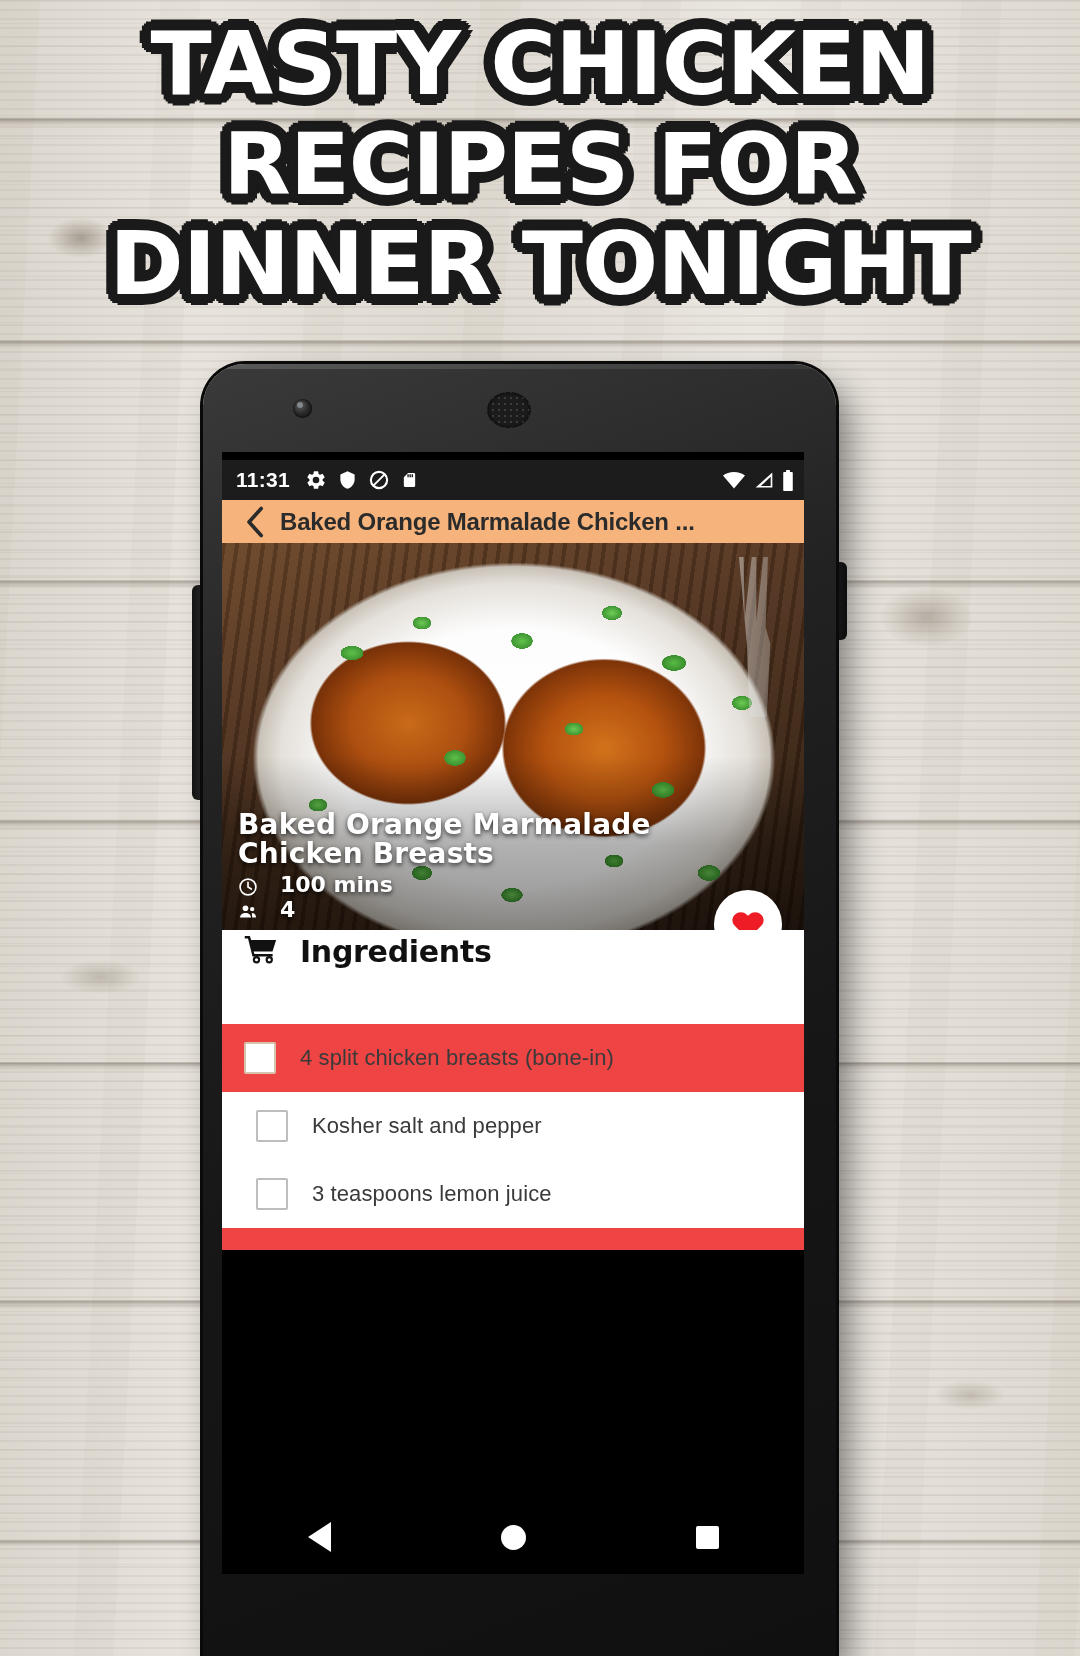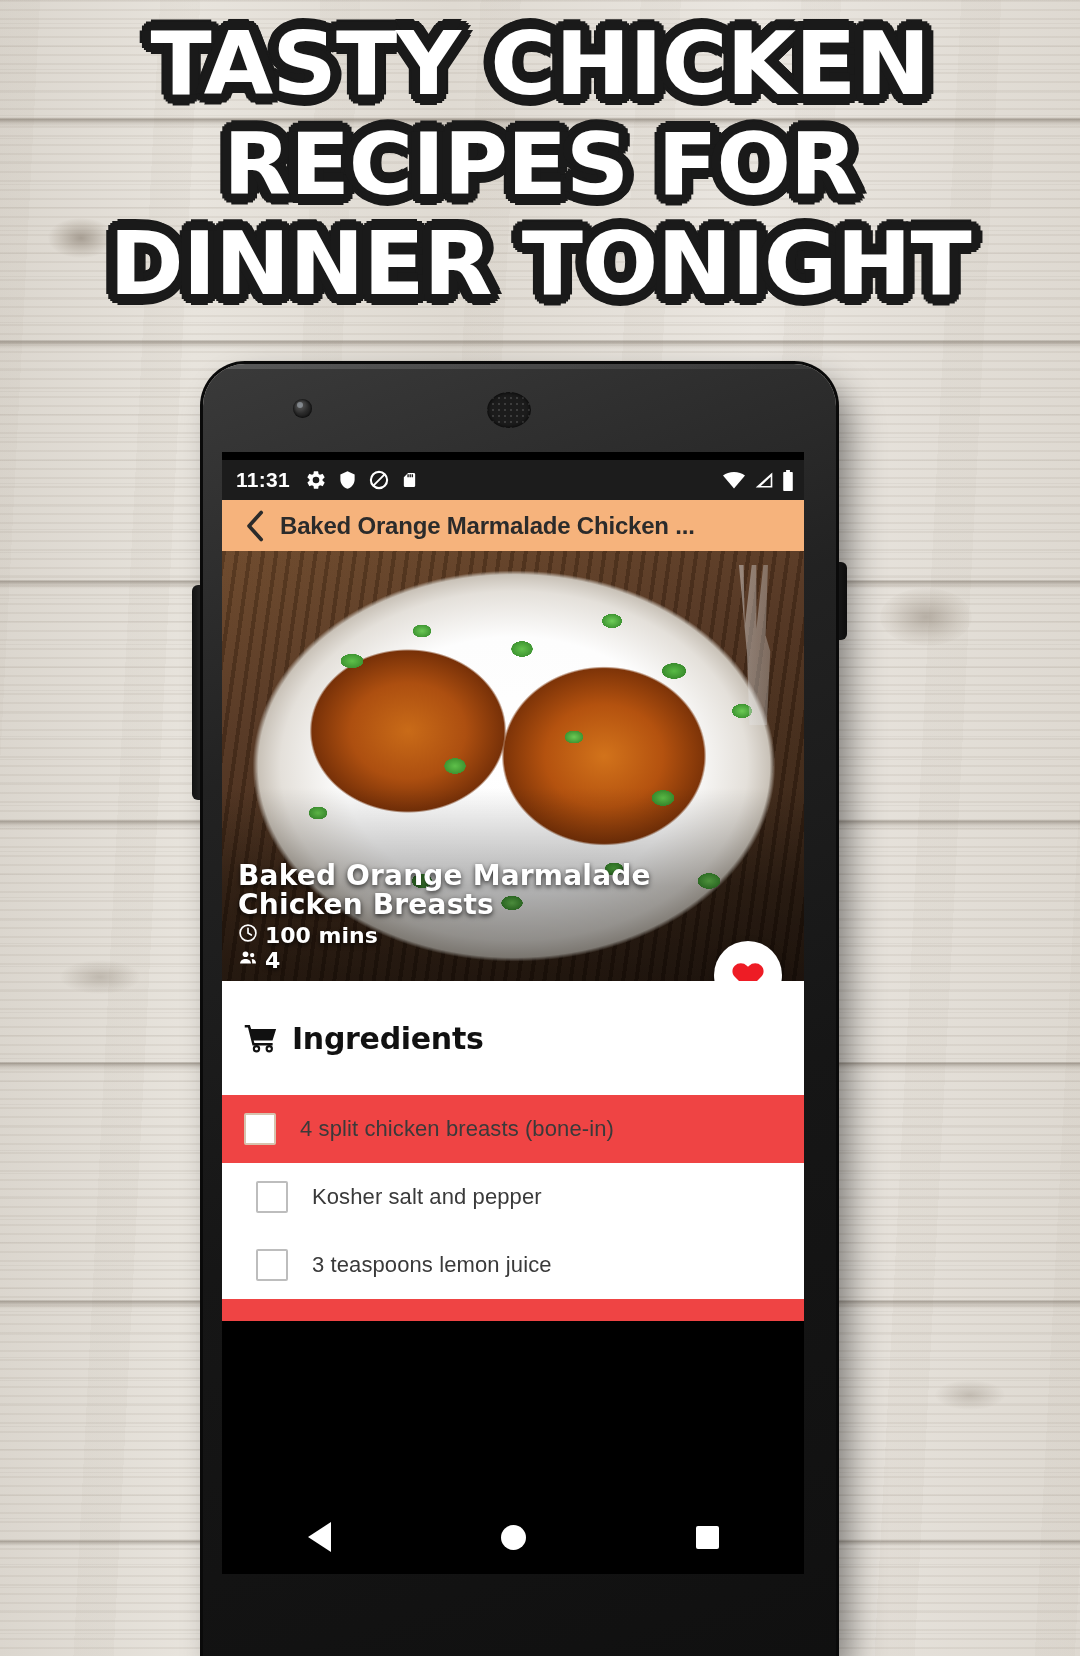--- a/index.html
+++ b/index.html
@@ -113,27 +113,27 @@
 
   
   #statusbar{height:40px;background:#1c1c1c;display:flex;align-items:center;
     padding:0 10px 0 14px;color:#fff;margin-top:8px;}
   #statusbar .time{font-size:21px;font-weight:bold;letter-spacing:.3px;}
   .sbicons-left{display:flex;align-items:center;gap:11px;margin-left:15px;}
   .sbicons-right{display:flex;align-items:center;gap:7px;margin-left:auto;}
   .sbi{display:block;}
 
   
-  #appbar{height:51px;background:#f6b37c;display:flex;align-items:center;padding:0 12px;}
+  #appbar{height:43px;background:#f6b37c;display:flex;align-items:center;padding:0 12px;}
   #appbar .back{width:40px;display:flex;align-items:center;justify-content:center;cursor:pointer;}
   #appbar .title{font-size:24px;font-weight:bold;color:#2b2b2b;margin-left:6px;
     white-space:nowrap;overflow:hidden;letter-spacing:-.2px;}
 
   
-  #hero{position:relative;height:430px;overflow:hidden;background:#3a2318;}
+  #hero{position:relative;height:387px;overflow:hidden;background:#3a2318;}
   #hero .photo{position:absolute;inset:0;
     background:
       
       radial-gradient(ellipse 16px 10px at 130px 110px, #5ec04a 0%, #3f9632 70%, transparent 72%),
       radial-gradient(ellipse 13px 9px at 200px 80px, #6cc955 0%, #3f9632 70%, transparent 72%),
       radial-gradient(ellipse 15px 11px at 300px 98px, #63c24c 0%, #3f9632 70%, transparent 72%),
       radial-gradient(ellipse 14px 10px at 390px 70px, #6fce58 0%, #3f9632 70%, transparent 72%),
       radial-gradient(ellipse 17px 11px at 452px 120px, #58bb45 0%, #3a8d2d 70%, transparent 72%),
       radial-gradient(ellipse 14px 10px at 520px 160px, #6ccb54 0%, #3f9632 70%, transparent 72%),
       radial-gradient(ellipse 15px 11px at 233px 215px, #5ec04a 0%, #3f9632 70%, transparent 72%),
@@ -159,28 +159,28 @@
   #hero .fork{position:absolute;right:14px;top:14px;width:58px;height:160px;
     background:linear-gradient(to right,rgba(235,235,235,.55),rgba(200,200,200,.30));
     clip-path:polygon(12% 0,20% 0,22% 38%,34% 0,42% 0,42% 40%,54% 0,62% 0,58% 44%,66% 54%,60% 100%,30% 100%,26% 56%);
     opacity:.85;}
   #hero .overlay-title{position:absolute;left:16px;bottom:62px;right:120px;color:#fff;
     font-family:"DejaVu Sans",sans-serif;font-weight:bold;font-size:28px;line-height:29px;
     text-shadow:0 2px 5px rgba(0,0,0,.75);letter-spacing:.2px;}
   #hero .meta{position:absolute;left:16px;bottom:8px;color:#fff;
     font-family:"DejaVu Sans",sans-serif;font-weight:bold;font-size:22px;line-height:25px;
     text-shadow:0 2px 5px rgba(0,0,0,.8);}
-  #hero .meta .row{display:flex;align-items:flex-start;gap:7px;}
+  #hero .meta .row{display:flex;align-items:flex-end;gap:22px;}
   #fab{position:absolute;right:22px;bottom:-28px;width:68px;height:68px;border-radius:50%;
     background:#fff;box-shadow:0 4px 10px rgba(0,0,0,.38);
     display:flex;align-items:center;justify-content:center;cursor:pointer;z-index:5;}
 
   
   #sheet{background:#fff;}
-  #ing-head{height:86px;display:flex;align-items:center;padding:14px 22px;background:#fff;}
+  #ing-head{height:86px;display:flex;padding:4px 22px;background:#fff;gap:8px;}
   #ing-head .label{font-family:"DejaVu Sans",sans-serif;font-weight:bold;font-size:30px;
     color:#111;margin-left:14px;letter-spacing:-.3px;}
   .ing-row{height:68px;display:flex;align-items:center;padding:0 22px;}
   .ing-row.alt{background:#ef4444;}
   .ing-row.plain{background:#fff;margin-left:12px;}
   .ing-row .cb{width:28px;height:28px;border:2px solid #bdbdbd;background:#fff;border-radius:2px;
     flex:none;cursor:pointer;}
   .ing-row.alt .cb{border-color:#d6c3ae;}
   .ing-row .txt{margin-left:24px;font-size:22px;color:#3a3a3a;letter-spacing:.1px;}
   .ing-row.stub{height:22px;}

